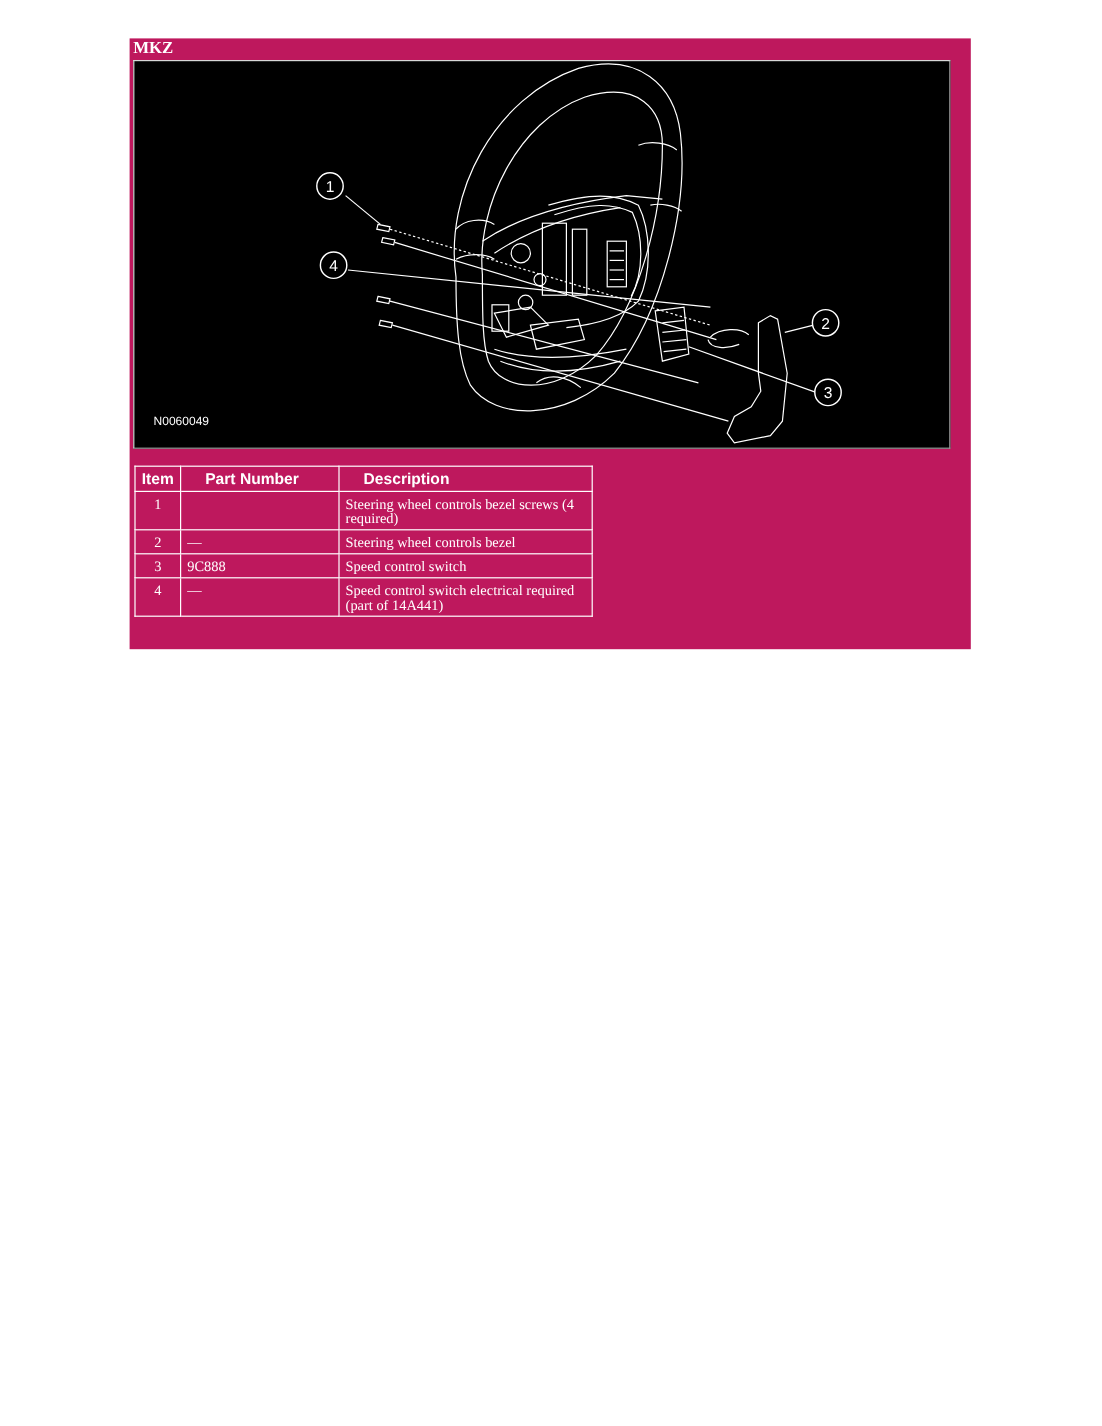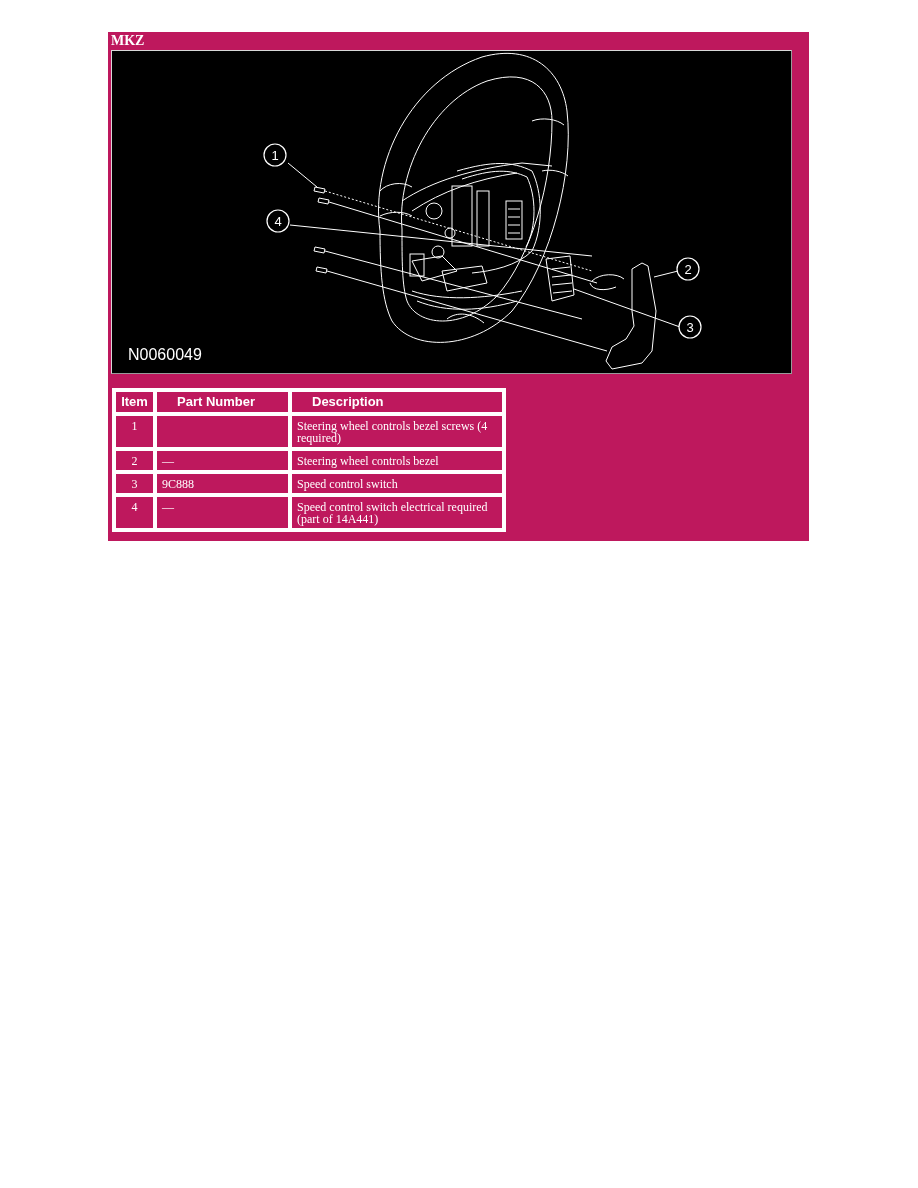--- a/index.html
+++ b/index.html
@@ -18,29 +18,29 @@
       font-size: 14px; line-height: 16px; letter-spacing: 0px;
     }
     .diagram-box {
       position: absolute; left: 3px; top: 18px; width: 681px; height: 324px;
       border: 1px solid #d8d8d8; border-right-color: #9a9a9a; border-bottom-color: #9a9a9a;
       box-sizing: border-box; background: #000;
     }
     .diagram-box svg { position: absolute; left: 0; top: 0; }
     .figure-id {
       position: absolute; left: 16px; top: 295px;
-      color: #ffffff; font-family: "Liberation Sans", sans-serif; font-size: 16px;
+      color: #ffffff; font-family: "Liberation Sans", sans-serif; font-size: 10px;
     }
     table.parts {
       position: absolute; left: 4px; top: 356px;
       border-collapse: collapse; color: #ffffff;
       border: 1px solid #cfcfcf;
     }
     table.parts th, table.parts td {
-      border: 4px solid #ffffff; padding: 1px 5px; vertical-align: top;
+      border: 1px solid #ffffff; padding: 1px 5px; vertical-align: top;
       font-size: 12px; line-height: 12px;
     }
     table.parts th {
       font-family: "Liberation Sans", sans-serif; font-weight: bold; font-size: 13px;
       text-align: left; height: 20px; vertical-align: middle; padding: 0 20px;
     }
     table.parts th.col-item { width: 33px; text-align: center; padding: 0 2px; }
     table.parts th.col-part { width: 91px; }
     table.parts th.col-desc { width: 170px; }
     table.parts td.item { text-align: center; }

